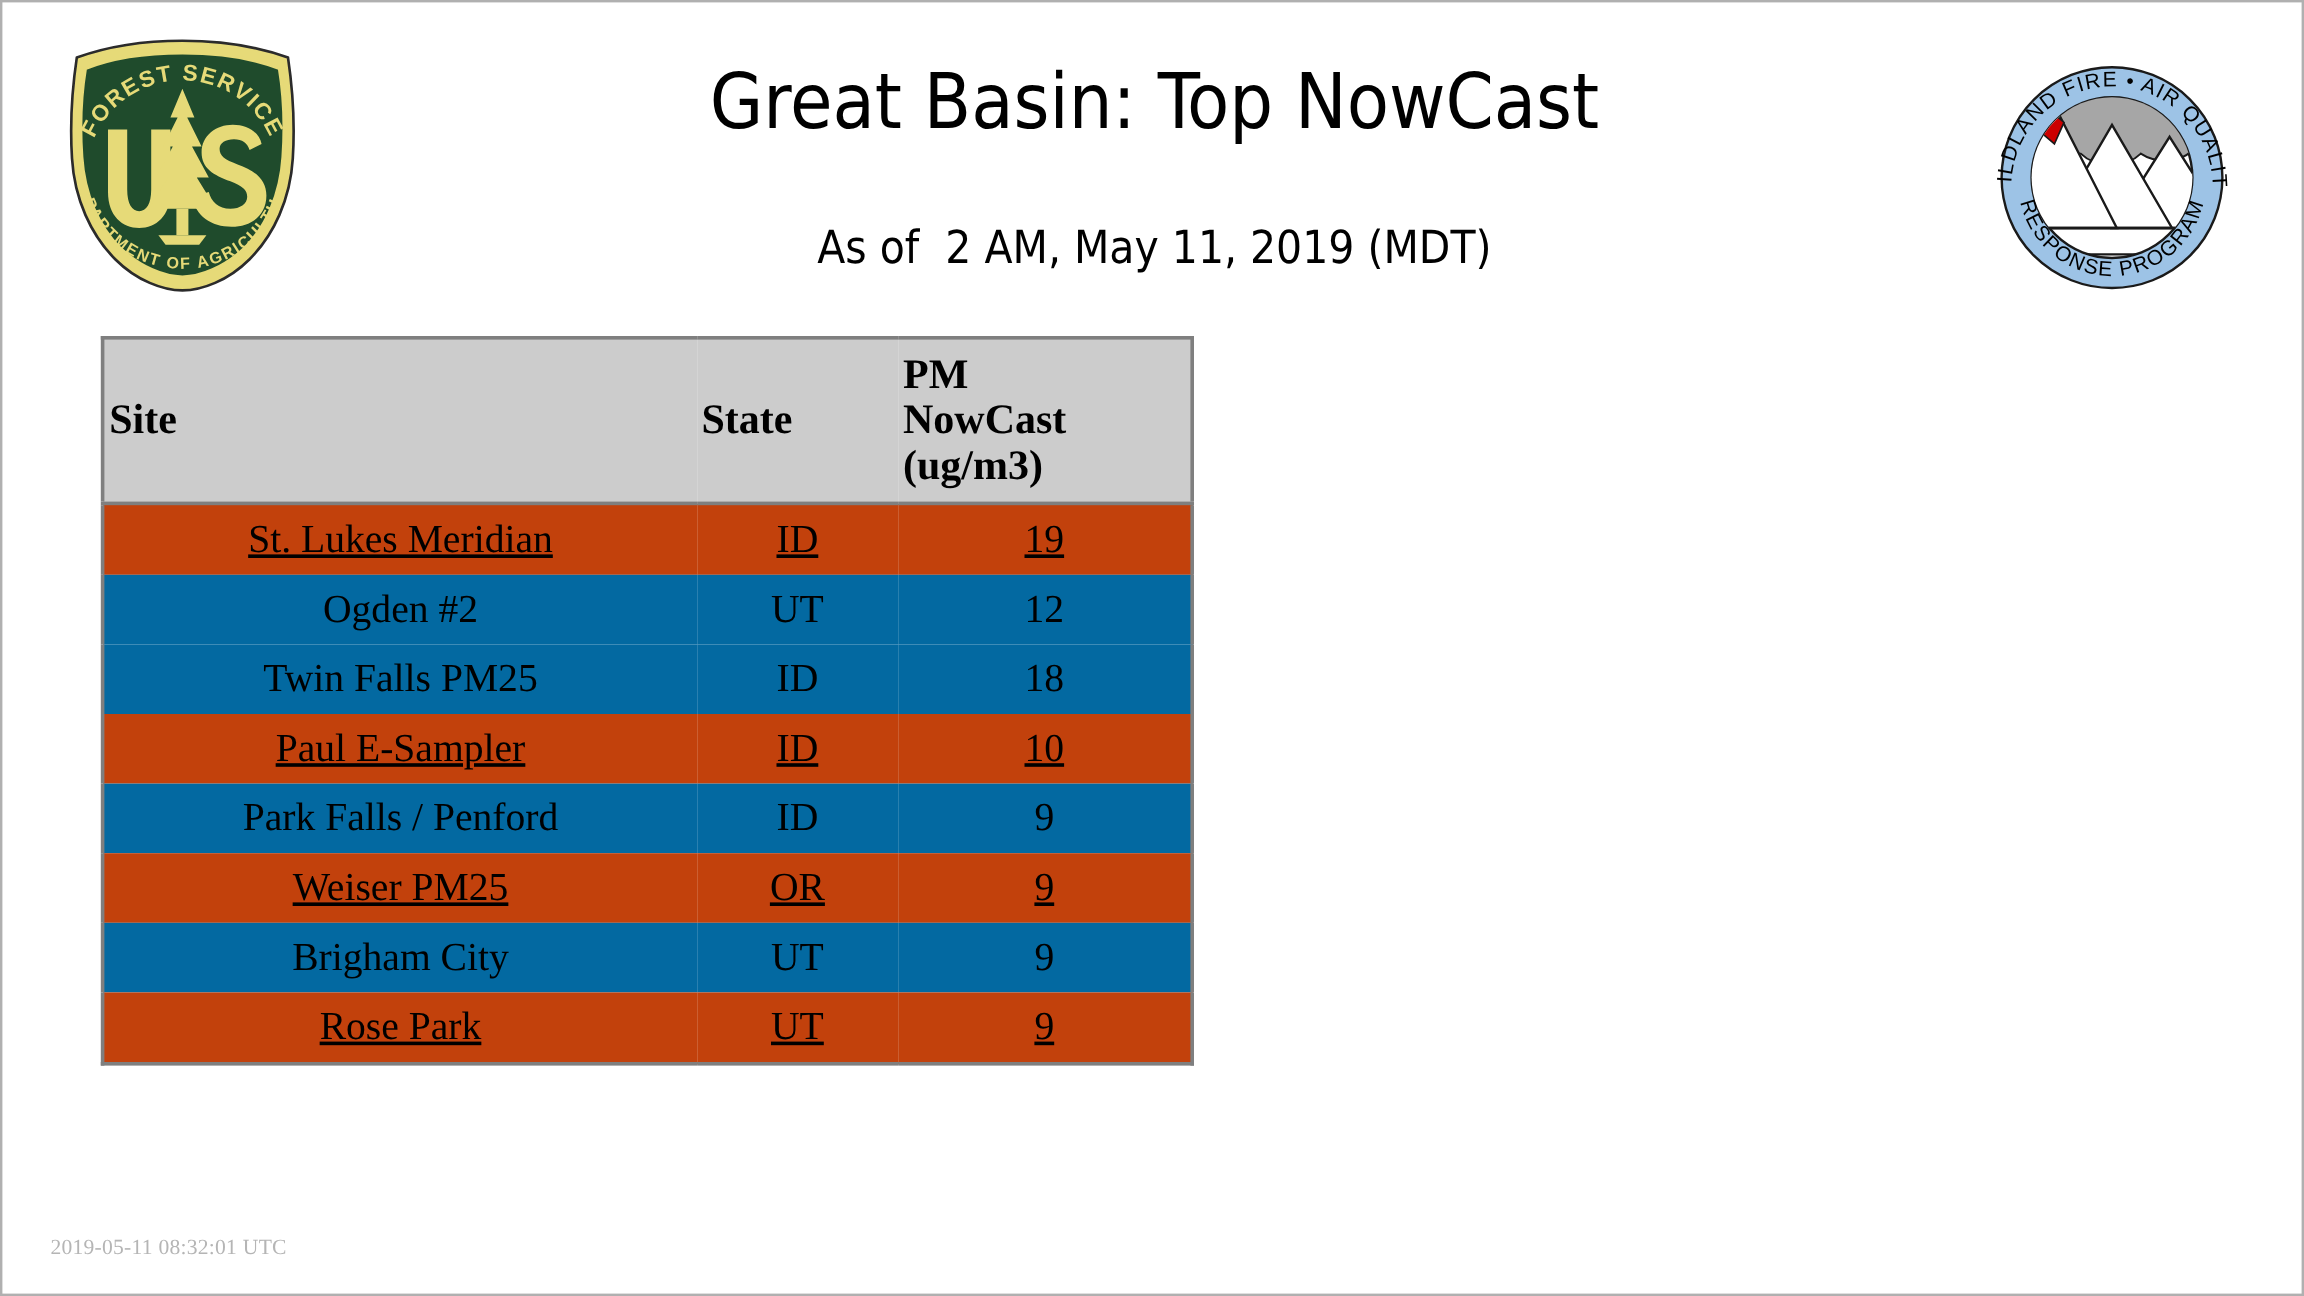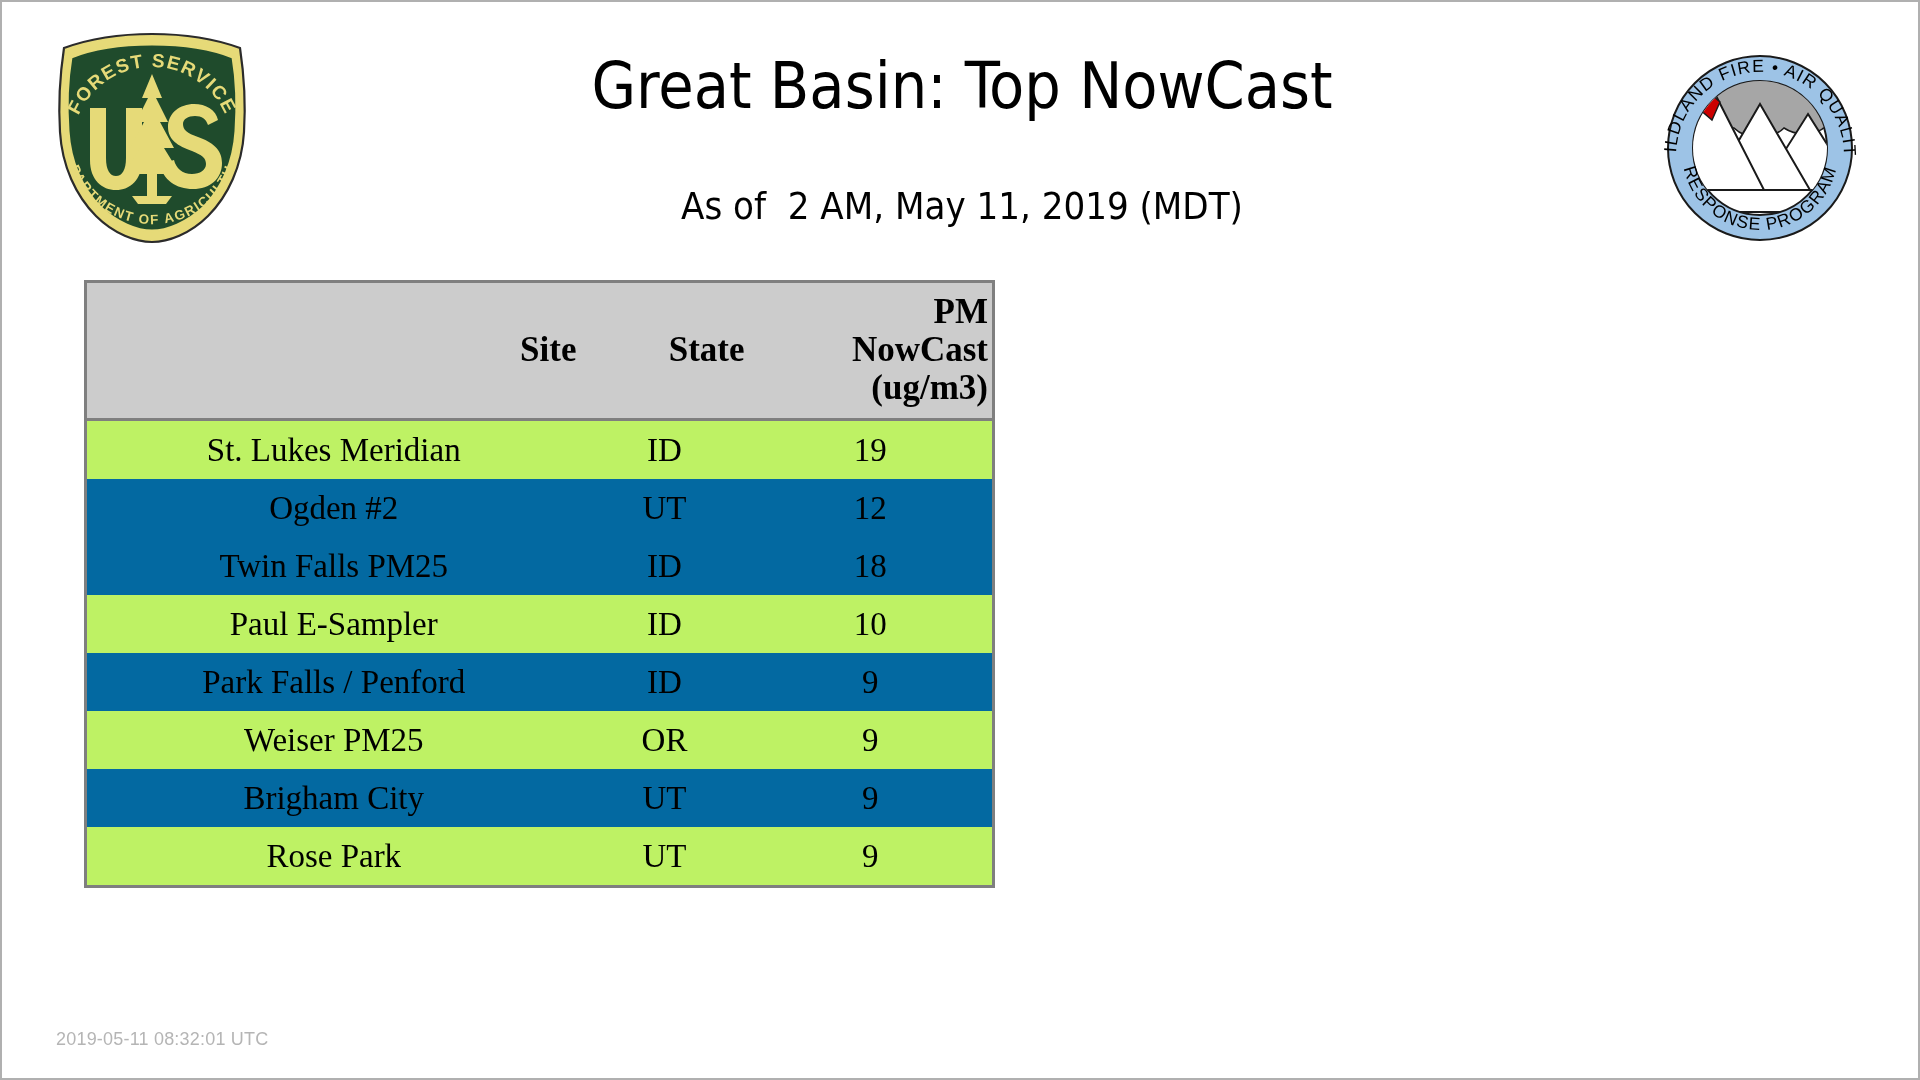--- a/index.html
+++ b/index.html
@@ -92,21 +92,21 @@
   thead tr {
     background: #cccccc;
   }
   thead th {
     border-bottom: 3px solid #7f7f7f;
     font-family: "Liberation Serif", "DejaVu Serif", serif;
     font-stretch: condensed;
     font-weight: bold;
     font-size: 35px;
     color: #000000;
-    text-align: right;
+    text-align: left;
     vertical-align: middle;
     padding: 10px 4px 12px 4px;
     line-height: 1.08;
     height: 120px;
     box-sizing: border-box;
   }
   thead th .hdr-line { display: block; }
 
   tbody td {
     font-family: "Liberation Serif", "DejaVu Serif", serif;
@@ -114,29 +114,29 @@
     font-size: 33px;
     font-weight: 400;
     color: #000000;
     text-align: center;
     vertical-align: middle;
     height: 58px;
     padding: 0 4px;
     line-height: 1;
     border: none;
   }
-  tbody tr.odd  { background: #bef264; }
+  tbody tr.odd  { background: #c2410c; text-decoration: underline; }
   tbody tr.even { background: #0369a1; }
 
   
   #timestamp {
     position: absolute;
-    left: 54px;
+    left: 40px;
     top: 1027px;
-    font-family: Liberation Sans, sans-serif;
+    font-family: Liberation Serif, serif;
     font-size: 18px;
     color: #b5b5b5;
     letter-spacing: 0.2px;
     white-space: pre;
   }
 </style>
 </head>
 <body>
 
 <div id="page">

